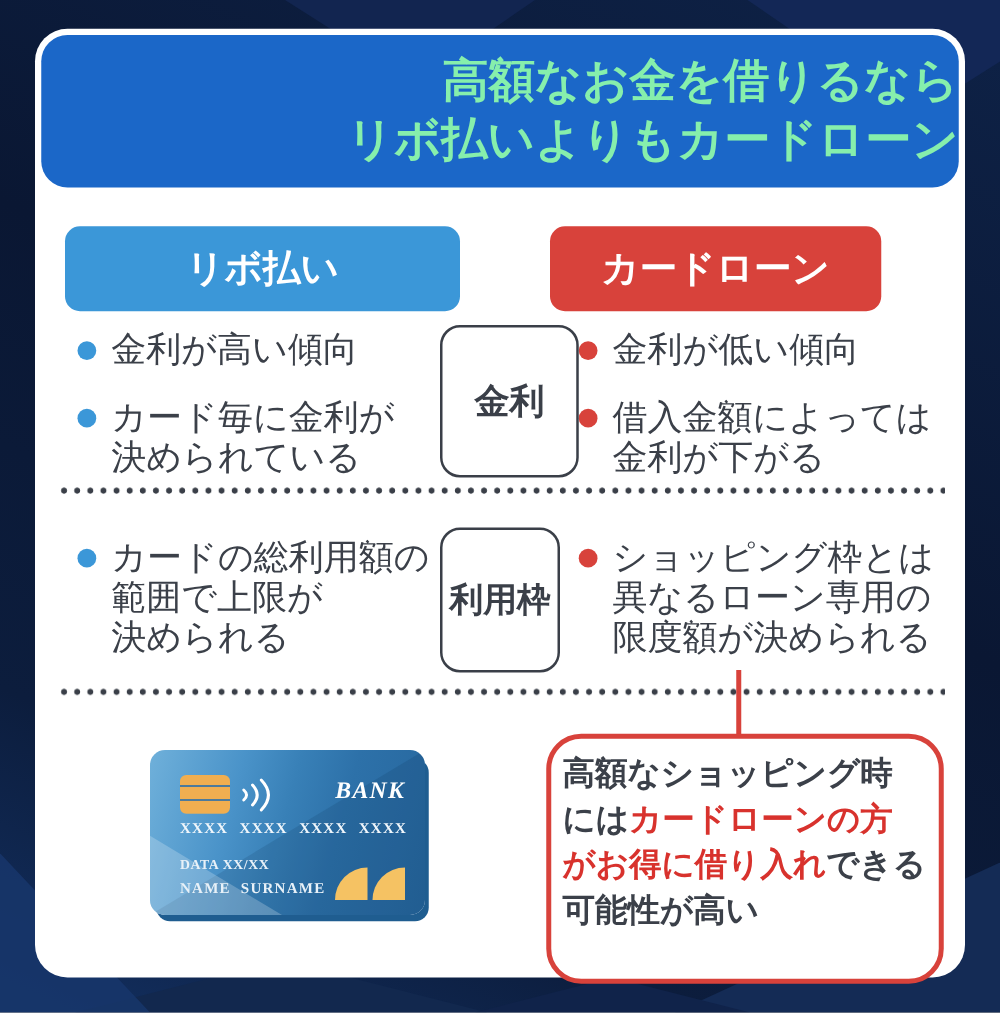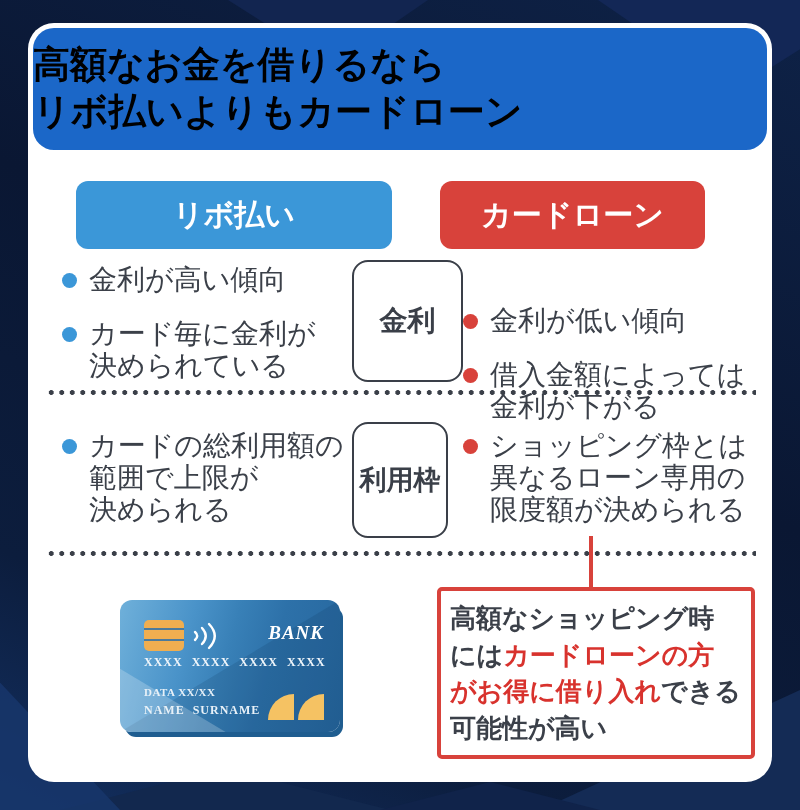--- a/index.html
+++ b/index.html
@@ -17,37 +17,37 @@
   .tri-3{left:60px;top:768px;width:330px;height:42px;background:#12284e;clip-path:polygon(50% 0,0 100%,100% 100%);}
   .tri-4{left:540px;top:690px;width:260px;height:120px;background:#142b55;clip-path:polygon(100% 0,100% 100%,0 100%);}
   .tri-5{left:-40px;top:640px;width:160px;height:170px;background:#17366b;clip-path:polygon(0 0,100% 100%,0 100%);opacity:.85;}
   .tri-6{left:380px;top:782px;width:220px;height:28px;background:#10234a;clip-path:polygon(50% 0,0 100%,100% 100%);}
 
   .panel{position:absolute;left:28px;top:23px;width:744px;height:759px;
     background:#ffffff;border-radius:26px;}
 
   .header{position:absolute;left:33px;top:28px;width:734px;height:122px;
     background:#1b67c8;border-radius:21px;
-    color:#000000;font-weight:700;font-size:37px;line-height:47px;
-    text-align:left;padding-top:13px;box-sizing:border-box;}
+    color:#86efac;font-weight:700;font-size:37px;line-height:47px;
+    text-align:right;padding-top:13px;box-sizing:border-box;}
 
   .pill{position:absolute;height:68px;border-radius:12px;color:#fff;
     font-size:30px;font-weight:700;display:flex;align-items:center;justify-content:center;}
-  .pill-left{left:52px;top:181px;width:316px;background:#3b97d8;margin-left:24px;}
+  .pill-left{left:52px;top:181px;width:316px;background:#3b97d8;}
   .pill-right{left:440px;top:181px;width:265px;background:#d8423b;}
 
   .list{position:absolute;display:flex;flex-direction:column;gap:22px;}
   .list .item{display:flex;align-items:flex-start;}
   .list .bullet{width:15px;height:15px;border-radius:50%;flex-shrink:0;margin-top:9px;}
   .list.blue .bullet{background:#3b97d8;}
   .list.red .bullet{background:#d8423b;}
   .list .itext{margin-left:12px;font-size:28px;line-height:32px;font-weight:500;
     color:#3b4049;white-space:pre-line;}
   .list-l1{left:62px;top:264px;}
-  .list-r1{left:463px;top:264px;margin-top:41px;}
+  .list-r1{left:463px;top:264px;}
   .list-l2{left:62px;top:430px;}
   .list-r2{left:463px;top:430px;}
 
   .cat-box{position:absolute;background:#fff;border:2.5px solid #3a3f48;border-radius:16px;
     display:flex;align-items:center;justify-content:center;
     font-size:28px;font-weight:600;color:#3a3f48;box-sizing:border-box;}
   .cat-1{left:352px;top:260px;width:111px;height:122px;}
   .cat-2{left:352px;top:422px;width:96px;height:116px;font-size:27px;}
 
   .dotline{position:absolute;left:46px;width:710px;height:7px;
@@ -77,22 +77,22 @@
   .carddate{position:absolute;left:24px;top:86px;color:#e8f1f8;font-size:11px;font-weight:600;
     letter-spacing:.5px;z-index:2;}
   .cardname{position:absolute;left:24px;top:103px;color:#e8f1f8;font-size:12px;font-weight:600;
     letter-spacing:1px;word-spacing:4px;z-index:2;}
   .sail{position:absolute;bottom:12px;width:26px;height:26px;background:#f5c263;
     border-radius:100% 0 0 0;z-index:2;}
   .sail-1{right:46px;}
   .sail-2{right:16px;}
 
   
-  .callout{position:absolute;left:437px;top:587px;width:318px;height:172px;background:#fff;
-    border:4px solid #d8423b;border-radius:5px;box-sizing:border-box;
+  .callout{position:absolute;left:437px;top:587px;width:318px;height:200px;background:#fff;
+    border:4px solid #d8423b;border-radius:28px;box-sizing:border-box;
     padding:9px 6px 0 9px;}
   .co-line{font-size:26px;line-height:36.5px;font-weight:600;color:#3b4049;white-space:nowrap;}
   .co-line .hl{color:#d8322d;font-weight:800;}
 </style>
 </head>
 <body>
 
 <div class="canvas">
   <div class="tri tri-1"></div>
   <div class="tri tri-2"></div>

